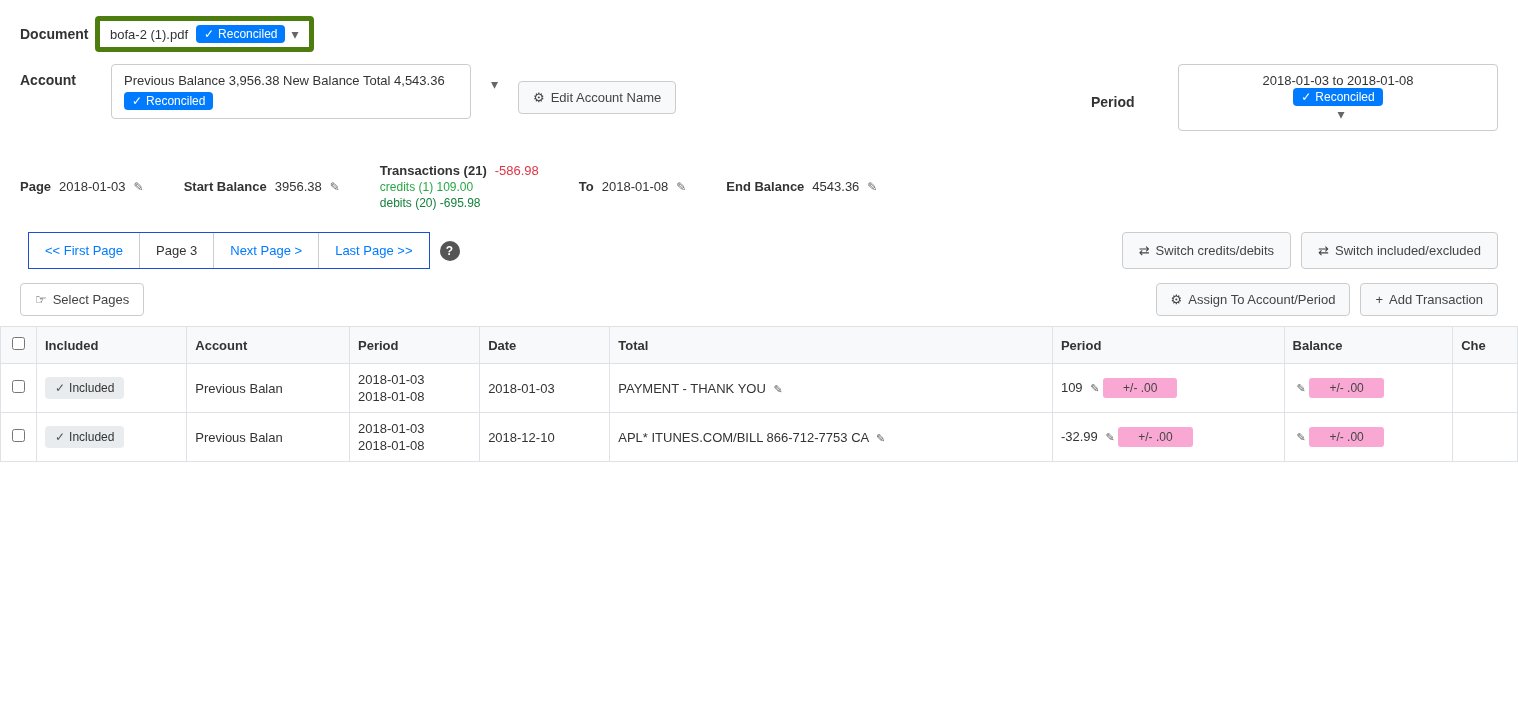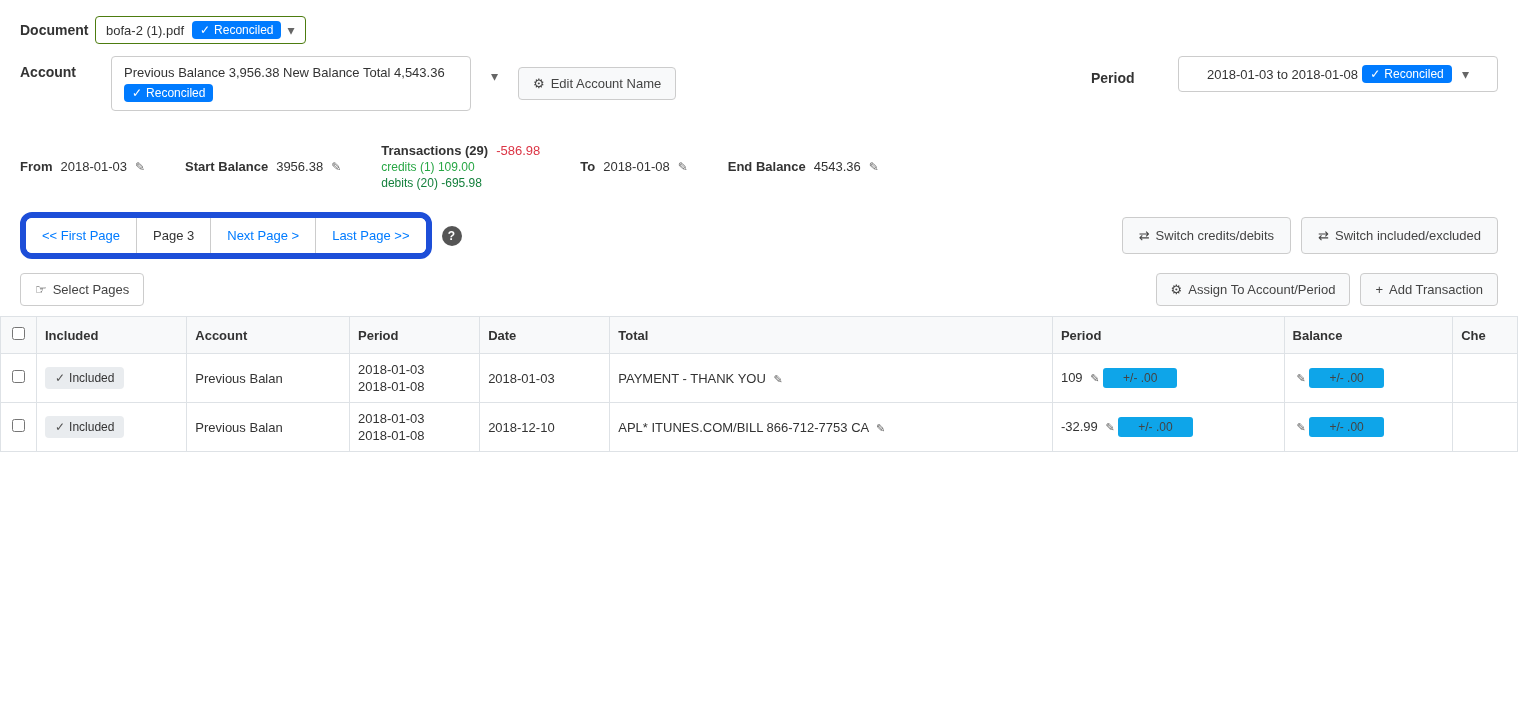--- a/index.html
+++ b/index.html
@@ -2,74 +2,74 @@
 <html><head>
   <meta charset="utf-8">
   <style>
     * { box-sizing: border-box; margin: 0; padding: 0; }
     body { font-family: Arial, sans-serif; font-size: 13px; background: #fff; color: #333; overflow-x: hidden; }
 
     .top-section { padding: 16px 20px 10px 20px; }
 
     .document-row { display: flex; align-items: center; margin-bottom: 12px; }
     .document-row .label { font-weight: bold; font-size: 14px; width: 75px; }
-    .doc-badge { display: flex; align-items: center; border: 1px solid #4d7c0f; border-radius: 4px; padding: 4px 10px; background: #fff; }
+    .doc-badge { display: flex; align-items: center; border: 5px solid #4d7c0f; border-radius: 4px; padding: 4px 10px; background: #fff; }
     .doc-badge span.filename { margin-right: 8px; font-size: 13px; }
     .reconciled-badge { background: #007bff; color: #fff; border-radius: 4px; padding: 2px 8px; font-size: 12px; display: inline-flex; align-items: center; gap: 4px; }
     .reconciled-badge::before { content: "✓"; }
     .dropdown-arrow { background: none; border: none; cursor: pointer; font-size: 14px; color: #666; margin-left: 6px; }
 
     .account-row { display: flex; align-items: flex-start; margin-bottom: 12px; gap: 16px; }
     .account-row .label { font-weight: bold; font-size: 14px; width: 75px; padding-top: 8px; }
     .account-box { border: 1px solid #ccc; border-radius: 4px; padding: 8px 12px; min-width: 360px; background: #fff; position: relative; }
     .account-box .acc-text { font-size: 13px; margin-bottom: 4px; }
     .account-box-footer { display: flex; align-items: center; justify-content: space-between; }
     .account-dropdown { background: none; border: none; cursor: pointer; font-size: 14px; color: #666; padding: 4px; align-self: flex-start; margin-top: 8px; }
 
     .edit-account-btn { background: #f8f9fa; border: 1px solid #ccc; border-radius: 4px; padding: 8px 14px; cursor: pointer; font-size: 13px; color: #444; display: flex; align-items: center; gap: 6px; align-self: center; }
 
     .period-section { display: flex; align-items: center; gap: 12px; margin-left: auto; }
     .period-section .label { font-weight: bold; font-size: 14px; }
-    .period-box { border: 1px solid #ccc; border-radius: 4px; padding: 8px 28px; min-width: 320px; background: #fff; display: flex; align-items: center; justify-content: space-between; }
+    .period-box { border: 1px solid #ccc; border-radius: 4px; padding: 8px 28px; min-width: 320px; background: #fff; display: flex; align-items: center; justify-content: space-between; flex-direction: column; }
     .period-text { font-size: 13px; }
 
     .stats-section { padding: 10px 20px 14px 20px; display: flex; align-items: center; gap: 40px; flex-wrap: wrap; }
     .stat-item { display: flex; align-items: center; gap: 8px; }
     .stat-label { font-weight: bold; font-size: 13px; }
     .stat-value { font-size: 13px; }
     .edit-icon { cursor: pointer; color: #666; font-size: 12px; }
     .transactions-block { display: flex; flex-direction: column; align-items: flex-start; gap: 2px; }
     .tx-label { font-weight: bold; font-size: 13px; }
     .tx-total { color: #dc3545; font-size: 13px; }
     .tx-credits { color: #28a745; font-size: 12px; }
     .tx-debits { color: #15803d; font-size: 12px; }
     .to-label { font-weight: bold; font-size: 13px; }
 
     .pagination-section { padding: 8px 20px; display: flex; align-items: center; gap: 0; }
-    .pagination-controls { display: flex; border: 6px solid #1d4ed8; border-radius: 12px; overflow: hidden; }
+    .pagination-controls { display: flex; border: 1px solid #1d4ed8; border-radius: 0; overflow: hidden; margin-left: 8px; }
     .page-btn { background: #fff; border: none; border-right: 1px solid #ccc; padding: 10px 16px; cursor: pointer; font-size: 13px; color: #007bff; white-space: nowrap; }
     .page-btn:last-child { border-right: none; }
     .page-btn.current { color: #333; font-weight: normal; cursor: default; }
     .help-icon { margin-left: 10px; background: #555; color: #fff; border-radius: 50%; width: 20px; height: 20px; display: inline-flex; align-items: center; justify-content: center; font-size: 12px; font-weight: bold; cursor: pointer; }
 
     .action-buttons-right { margin-left: auto; display: flex; gap: 10px; align-items: center; }
     .action-btn { background: #f8f9fa; border: 1px solid #ccc; border-radius: 4px; padding: 10px 16px; cursor: pointer; font-size: 13px; color: #444; display: flex; align-items: center; gap: 6px; }
     .select-pages-btn { background: #fff; border: 1px solid #ccc; border-radius: 4px; padding: 8px 14px; cursor: pointer; font-size: 13px; color: #444; display: flex; align-items: center; gap: 6px; }
     .assign-btn { background: #f8f9fa; border: 1px solid #ccc; border-radius: 4px; padding: 8px 14px; cursor: pointer; font-size: 13px; color: #444; display: flex; align-items: center; gap: 6px; }
     .add-transaction-btn { background: #f8f9fa; border: 1px solid #ccc; border-radius: 4px; padding: 8px 14px; cursor: pointer; font-size: 13px; color: #444; display: flex; align-items: center; gap: 6px; }
 
     .table-container { padding: 0 0 0 0; overflow-x: auto; }
     table { width: 100%; border-collapse: collapse; font-size: 13px; }
     th { background: #f8f9fa; border: 1px solid #dee2e6; padding: 10px 8px; text-align: left; font-weight: bold; white-space: nowrap; }
     td { border: 1px solid #dee2e6; padding: 8px; vertical-align: middle; }
     .checkbox-cell { width: 36px; text-align: center; }
     .included-badge { background: #e9ecef; border-radius: 4px; padding: 4px 10px; display: inline-flex; align-items: center; gap: 4px; font-size: 12px; color: #333; white-space: nowrap; }
     .included-badge::before { content: "✓"; color: #555; }
     .edit-small { cursor: pointer; color: #666; font-size: 11px; margin-left: 4px; }
-    .adjust-btn { background: #0ea5e9; border: none; border-radius: 3px; padding: 3px 20px; cursor: pointer; font-size: 12px; color: #444; }
+    .adjust-btn { background: #f9a8d4; border: none; border-radius: 3px; padding: 3px 20px; cursor: pointer; font-size: 12px; color: #444; }
 
     .two-row-cell { display: flex; flex-direction: column; gap: 2px; }
   </style>
 </head>
 <body>
 
 <div class="top-section">
   <div class="document-row">
     <span class="label">Document</span>
     <div class="doc-badge">
@@ -100,32 +100,32 @@
         <span class="period-text">2018-01-03 to 2018-01-08</span>
         <span class="reconciled-badge">Reconciled</span>
         <button class="dropdown-arrow">▾</button>
       </div>
     </div>
   </div>
 </div>
 
 <div class="stats-section">
   <div class="stat-item">
-    <span class="stat-label">From</span>
+    <span class="stat-label">Page</span>
     <span class="stat-value">2018-01-03</span>
     <span class="edit-icon">✎</span>
   </div>
   <div class="stat-item">
     <span class="stat-label">Start Balance</span>
     <span class="stat-value">3956.38</span>
     <span class="edit-icon">✎</span>
   </div>
   <div class="transactions-block">
     <div style="display:flex;align-items:center;gap:8px;">
-      <span class="tx-label">Transactions (29)</span>
+      <span class="tx-label">Transactions (21)</span>
       <span class="tx-total">-586.98</span>
     </div>
     <span class="tx-credits">credits (1) 109.00</span>
     <span class="tx-debits">debits (20) -695.98</span>
   </div>
   <div class="stat-item">
     <span class="to-label">To</span>
     <span class="stat-value">2018-01-08</span>
     <span class="edit-icon">✎</span>
   </div>

